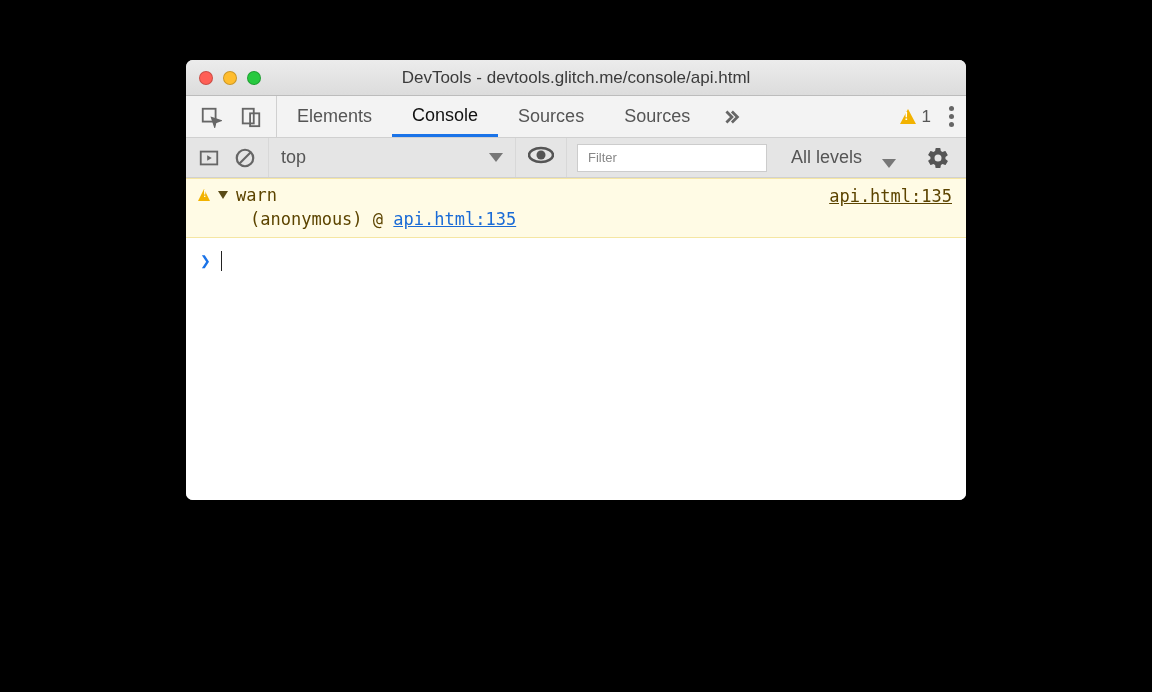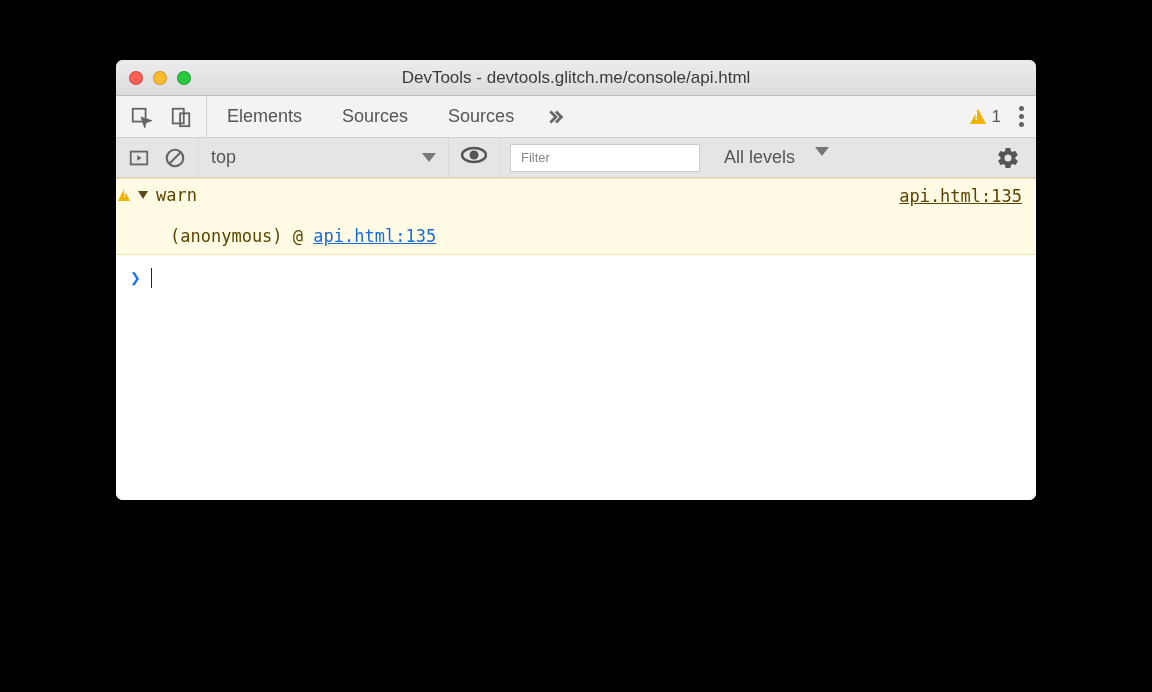--- a/index.html
+++ b/index.html
@@ -7,21 +7,21 @@
     background: #000;
     width: 1152px;
     height: 692px;
     font-family: "Helvetica Neue", Arial, sans-serif;
     display: flex;
     align-items: flex-start;
     justify-content: center;
     padding-top: 60px;
   }
   .window {
-    width: 920px;
+    width: 780px;
     height: 440px;
     background: #fff;
     border-radius: 7px;
     box-shadow: 0 25px 60px rgba(0,0,0,0.5);
     overflow: hidden;
     display: flex;
     flex-direction: column;
   }
   .titlebar {
     height: 36px;
@@ -149,21 +149,21 @@
     border: 1px solid #ccc;
     background: #fff;
     font-size: 13px;
     padding: 4px 10px;
     width: 190px;
     height: 28px;
     color: #333;
   }
   .filter-input::placeholder { color: #888; }
   .levels {
-    display:flex; align-items:flex-start; gap:20px;
+    display:flex; align-items:flex-end; gap:20px;
     padding: 0 14px;
     cursor:pointer;
     white-space: nowrap;
   }
   .gear {
     padding: 0 16px;
     cursor:pointer;
     display:flex; align-items:center;
   }
 
@@ -171,21 +171,21 @@
     flex: 1;
     background: #fff;
     font-family: Menlo, Consolas, monospace;
     font-size: 17px;
     overflow: auto;
   }
   .warn-row {
     background: #fffbe5;
     border-top: 1px solid #f5e6a3;
     border-bottom: 1px solid #f5e6a3;
-    padding: 6px 10px 8px 2px;
+    padding: 6px 10px 8px 12px;
     position: relative;
   }
   .warn-line1 { display:flex; align-items:center; gap:8px; }
   .warn-line1 .small-tri {
     width:0; height:0;
     border-left:6px solid transparent;
     border-right:6px solid transparent;
     border-bottom:12px solid #f2b200;
     position: relative;
     flex-shrink:0;
@@ -199,21 +199,21 @@
     border-right:5px solid transparent;
     border-top:8px solid #5a4b17;
     flex-shrink:0;
   }
   .warn-text { color: #5c4400; }
   .warn-link-right {
     position:absolute; right:14px; top:7px;
     color:#5c4400; text-decoration: underline;
     cursor:pointer;
   }
-  .stack-line { padding-left: 52px; margin-top:21px; color:#5c4400; }
+  .stack-line { padding-left: 52px; margin-top:4px; color:#5c4400; }
   .stack-line .at { color:#5c4400; }
   .stack-line a { color:#1a6bd6; text-decoration: underline; cursor:pointer; }
 
   .prompt {
     display:flex; align-items:center; gap:10px;
     padding: 12px 14px;
   }
   .prompt .chev {
     color:#1a73e8; font-weight:bold; font-size:18px;
   }
@@ -250,20 +250,21 @@
       </span>
       <span>
         <svg class="svg-ico" viewBox="0 0 24 24" fill="none" stroke="#666" stroke-width="2">
           <rect x="3" y="3" width="12" height="16"></rect>
           <rect x="11" y="8" width="10" height="14"></rect>
         </svg>
       </span>
     </div>
     <div class="tabs">
       <div class="tab">Elements</div>
+      <div class="tab active">Console</div>
       <div class="tab">Sources</div>
       <div class="tab">Sources</div>
     </div>
     <div class="more">
       <svg width="22" height="22" viewBox="0 0 24 24" fill="none" stroke="#666" stroke-width="3">
         <path d="M7 6 L13 12 L7 18"></path>
           <path d="M13 6 L19 12 L13 18"></path>
       </svg>
     </div>
     <div class="spacer"></div>

